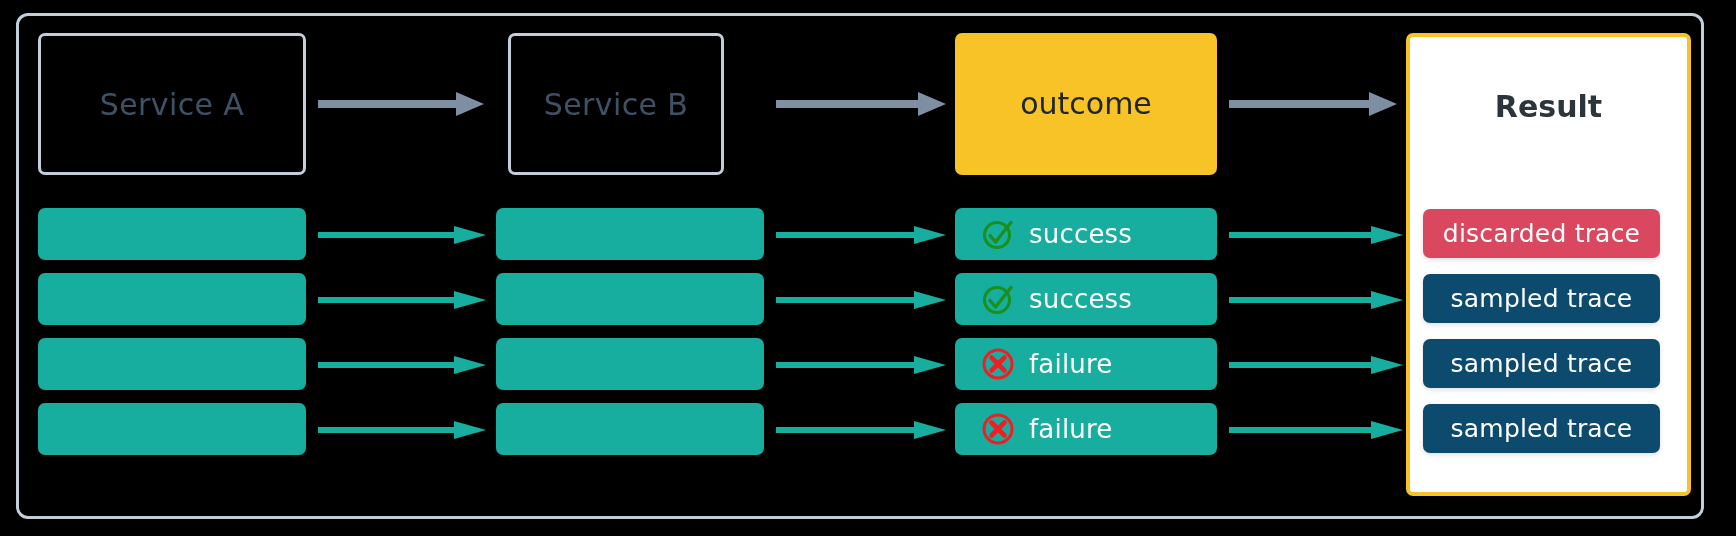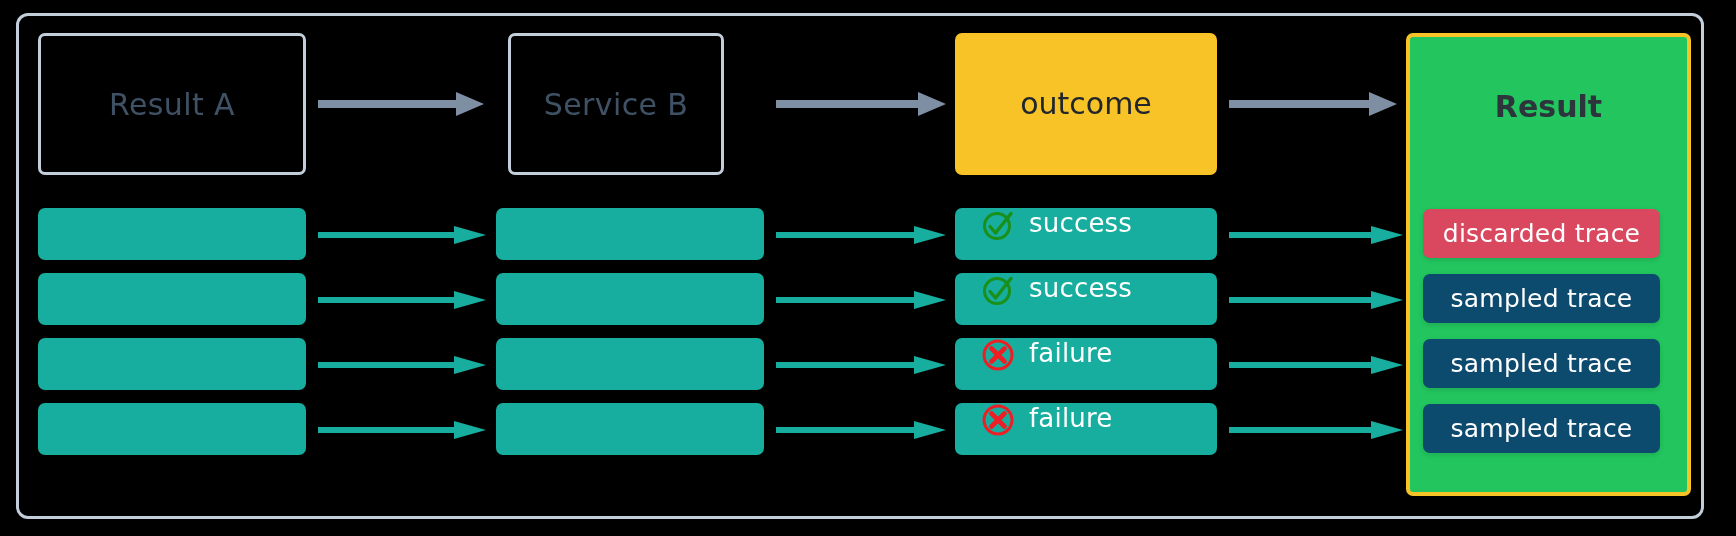--- a/index.html
+++ b/index.html
@@ -63,21 +63,21 @@
   }
 
   
   #result-panel {
     position: absolute;
     left: 1406px;
     top: 33px;
     width: 285px;
     height: 463px;
     box-sizing: border-box;
-    background: #22c55e;
+    background: #ffffff;
     border: 4px solid #f8c327;
     border-radius: 7px;
   }
   #result-title {
     position: absolute;
     left: 0; right: 0; top: 52px;
     text-align: center;
     font-size: 30px;
     font-weight: bold;
     color: #2c343c;
@@ -96,21 +96,21 @@
 
   
   .event-pill {
     position: absolute;
     left: 955px;
     width: 262px;
     height: 52px;
     border-radius: 7px;
     background: #18ae9f;
     display: flex;
-    align-items: flex-start;
+    align-items: center;
     gap: 14px;
     padding-left: 26px;
     box-sizing: border-box;
   }
   .event-label {
     color: #ffffff;
     font-size: 26px;
     letter-spacing: .2px;
   }
   .status-icon { width: 34px; height: 34px; flex: 0 0 34px; display: block; }
@@ -138,21 +138,21 @@
   .arrow svg { display: block; }
 </style>
 </head>
 <body>
 
 <div id="stage">
 
   <div id="outer-frame"></div>
 
   <div class="col-head service" id="head-service-a">
-    <span>Result A</span>
+    <span>Service A</span>
   </div>
 
   <div class="col-head service" id="head-service-b">
     <span>Service B</span>
   </div>
 
   <div class="col-head" id="head-event">
     <div>
       <div>outcome</div>
     </div>

